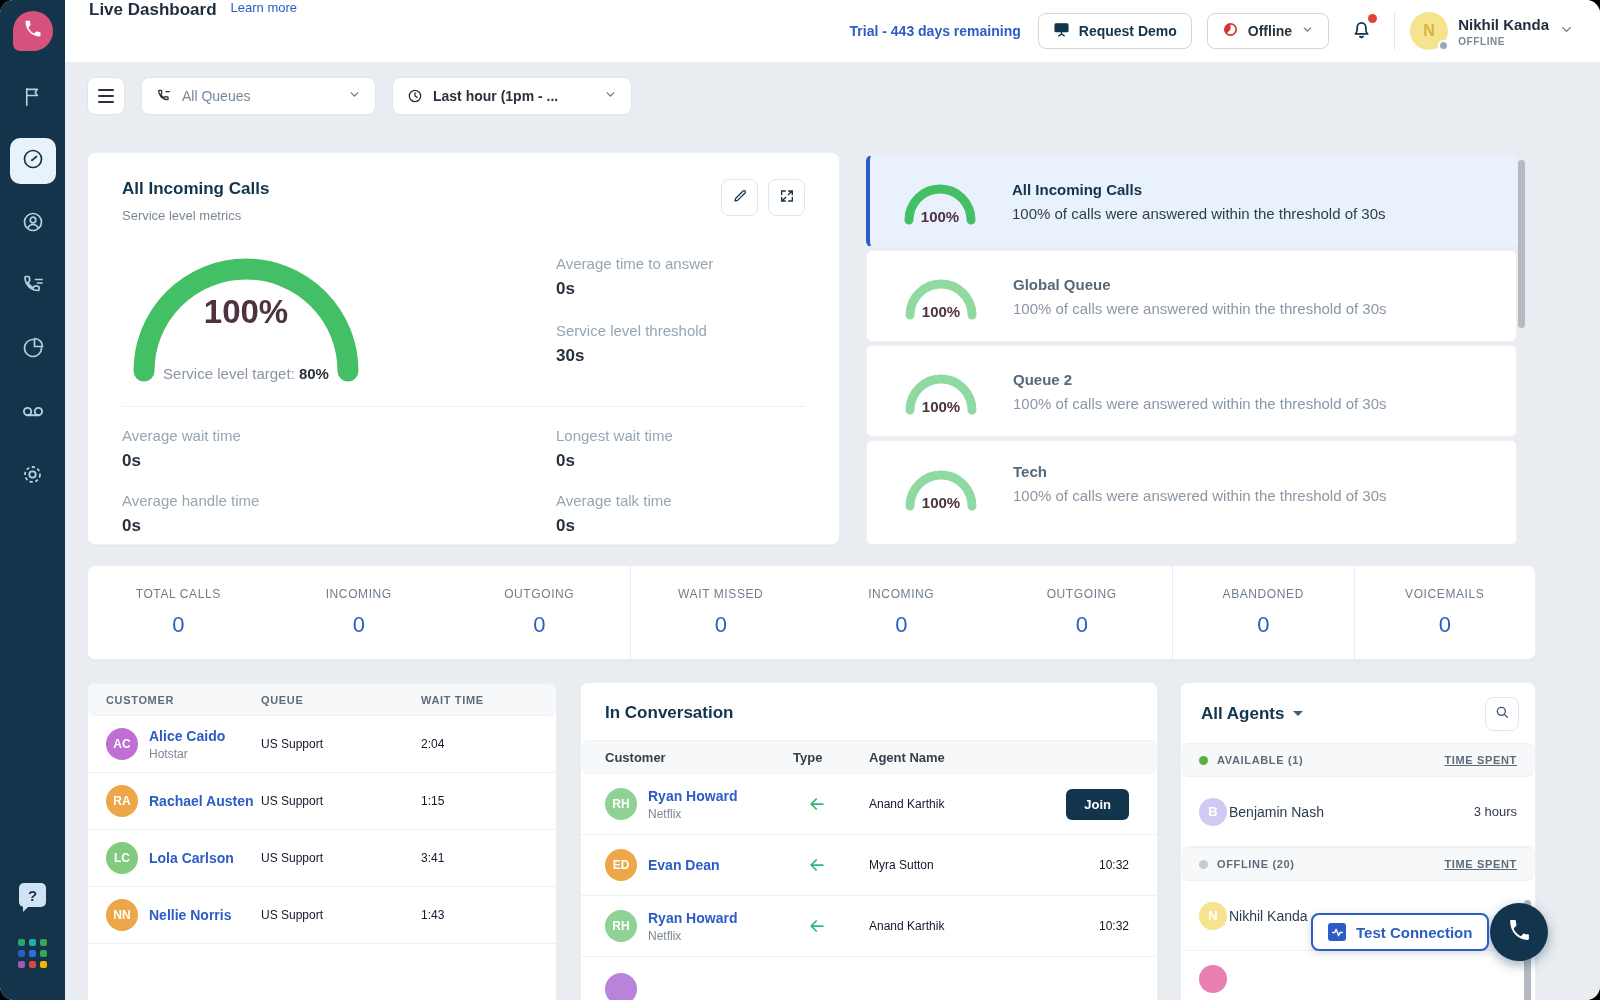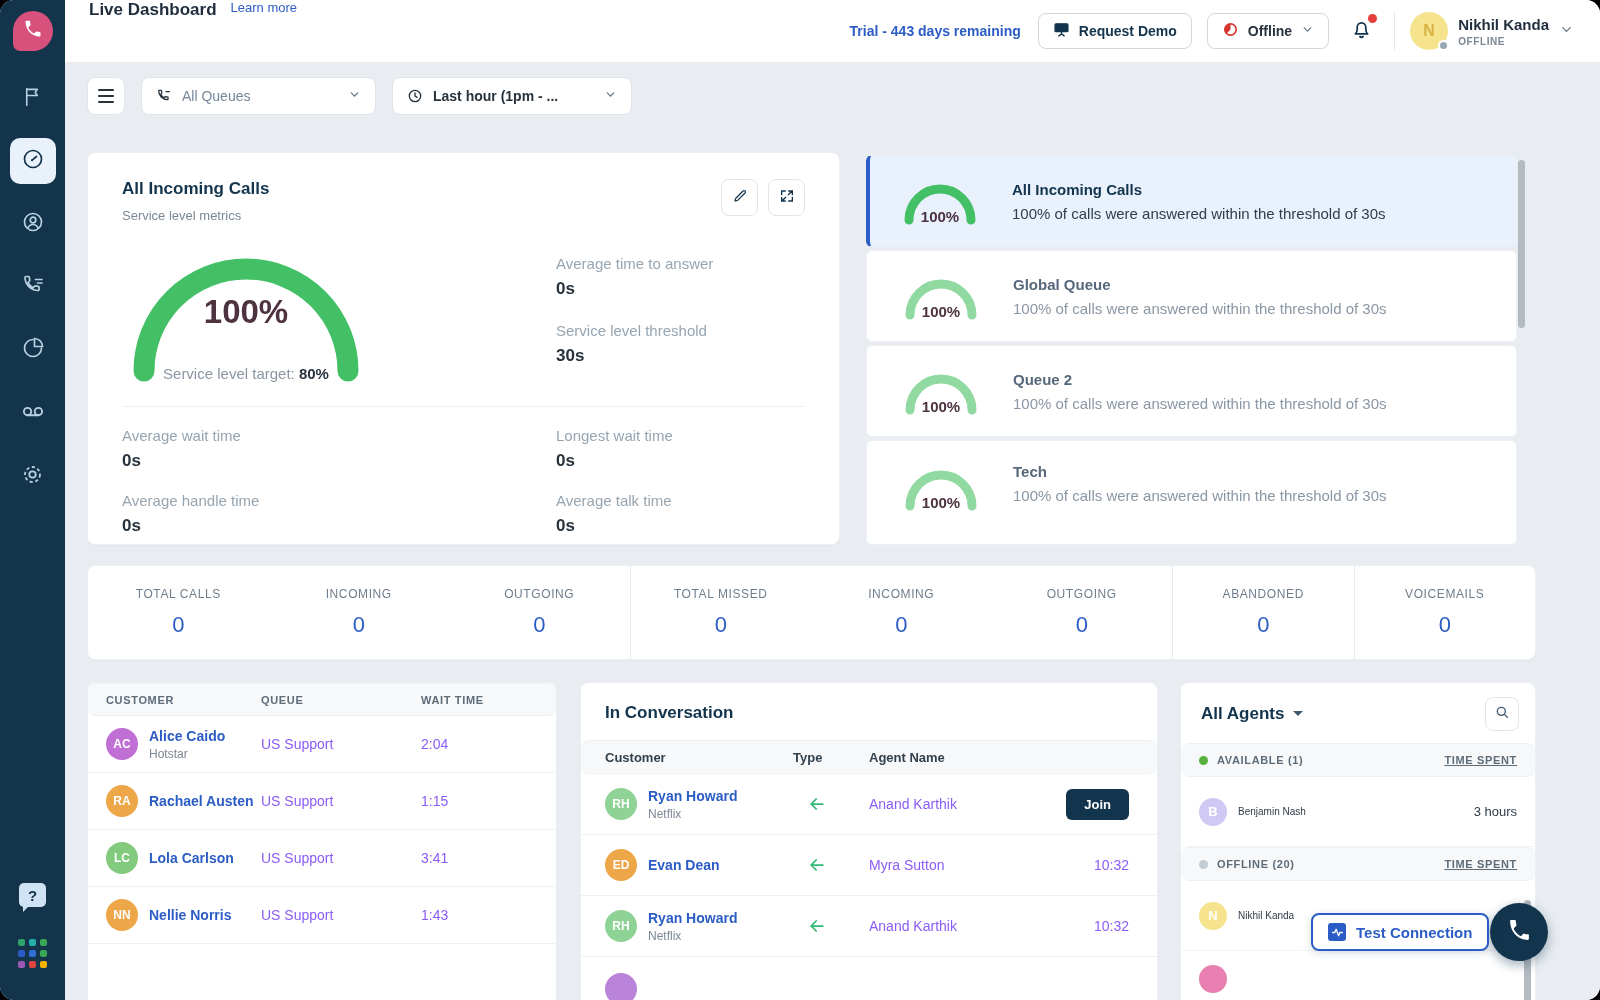--- a/index.html
+++ b/index.html
@@ -88,21 +88,21 @@
   .stat-label { font-size:12px; letter-spacing:.05em; color:#6f7e8d; }
   .stat-value { font-size:22px; font-weight:500; color:#2c5cc5; margin-top:11px; }
   .stat.group-start { border-left:1px solid #e8ecf0; }
 
   
   .panel-title { font-size:17px; font-weight:700; color:#12344d; }
   .thead { background:#f6f8f9; border-top:1px solid #eef1f4; border-bottom:1px solid #eef1f4; font-size:11px; font-weight:700; letter-spacing:.06em; color:#5e6c7a;border-radius:8px; }
   .avatar { border-radius:50%; color:#fff; font-weight:700; display:flex; align-items:center; justify-content:center; flex:none; }
   .link-name { font-size:14px; font-weight:700; color:#2c5cc5; cursor:pointer;text-align:center; }
   .sub-name { font-size:12px; color:#7b8794; margin-top:3px; }
-  .cell-text { font-size:14px; color:#8b5cf6; }
+  .cell-text { font-size:12px; color:#0f172a; }
 
   .inqueue-panel { left:22px; top:620px; width:470px; height:430px; }
   .inqueue-panel .panel-title { padding:20px 22px 17px; }
   .iq-grid { display:grid; grid-template-columns:155px 160px 1fr; align-items:center; padding-left:18px; }
   .iq-head { height:33px; }
   .iq-row { min-height:57px; border-bottom:1px solid #eef1f4; }
   .cust { display:flex; align-items:center; gap:11px; }
   .avatar-32 { width:32px; height:32px; font-size:12px; }
 
   .inconv-panel { left:515px; top:620px; width:578px; height:430px; }
@@ -118,21 +118,21 @@
   .agents-panel { left:1115px; top:620px; width:356px; height:430px; }
   .agents-head { display:flex; align-items:center; justify-content:space-between; padding:14px 16px 12px 20px; }
   .agents-title { font-size:17px; font-weight:700; color:#12344d; display:flex; align-items:center; gap:9px; cursor:pointer; }
   .caret-down { width:0; height:0; border:5px solid transparent; border-top-color:#425a70; margin-top:4px; }
   .search-btn { width:34px; height:34px; background:#fff; border:1px solid #dfe5ec; border-radius:8px; display:flex; align-items:center; justify-content:center; color:#425a70; cursor:pointer; }
   .ag-sect { display:flex; align-items:center; padding:10px 18px; }
   .sect-dot { width:9px; height:9px; border-radius:50%; margin-right:9px; }
   .sect-time { margin-left:auto;text-decoration:underline; }
   .agent-row { display:flex; align-items:center; min-height:70px; padding:0 18px; border-bottom:1px solid #f2f4f6; }
   .avatar-28 { width:28px; height:28px; font-size:13px; }
-  .agent-name { font-size:10px; color:#2e3c49; margin-left:11px; }
+  .agent-name { font-size:14px; color:#2e3c49; margin-left:2px; }
   .agent-time { margin-left:auto; font-size:13px; color:#2e3c49; }
   .agents-partial { display:flex; align-items:center; padding:14px 0 0 18px; }
 
   
   .test-conn-btn { position:absolute; left:1246px; top:851px; height:38px; display:flex; align-items:center; gap:10px; padding:0 15px; background:#fff; border:2px solid #2c5cc5; border-radius:8px; color:#2c5cc5; font-size:15px; font-weight:700; box-shadow:0 2px 8px rgba(18,52,77,.18); cursor:pointer; z-index:30; }
   .tc-icon { width:18px; height:18px; background:#2c5cc5; border-radius:3px; display:flex; align-items:center; justify-content:center; }
   .phone-fab { position:absolute; left:1425px; top:841px; width:58px; height:58px; border-radius:50%; background:#12344d; display:flex; align-items:center; justify-content:center; box-shadow:0 4px 12px rgba(18,52,77,.4); cursor:pointer; z-index:29; }
 </style>
 </head>
 <body>
@@ -445,21 +445,21 @@
         </div>
       <div class="stat">
           <div class="stat-label">INCOMING</div>
           <div class="stat-value">0</div>
         </div>
       <div class="stat">
           <div class="stat-label">OUTGOING</div>
           <div class="stat-value">0</div>
         </div>
       <div class="stat group-start">
-          <div class="stat-label">TOTAL MISSED</div>
+          <div class="stat-label">WAIT MISSED</div>
           <div class="stat-value">0</div>
         </div>
       <div class="stat">
           <div class="stat-label">INCOMING</div>
           <div class="stat-value">0</div>
         </div>
       <div class="stat">
           <div class="stat-label">OUTGOING</div>
           <div class="stat-value">0</div>
         </div>

